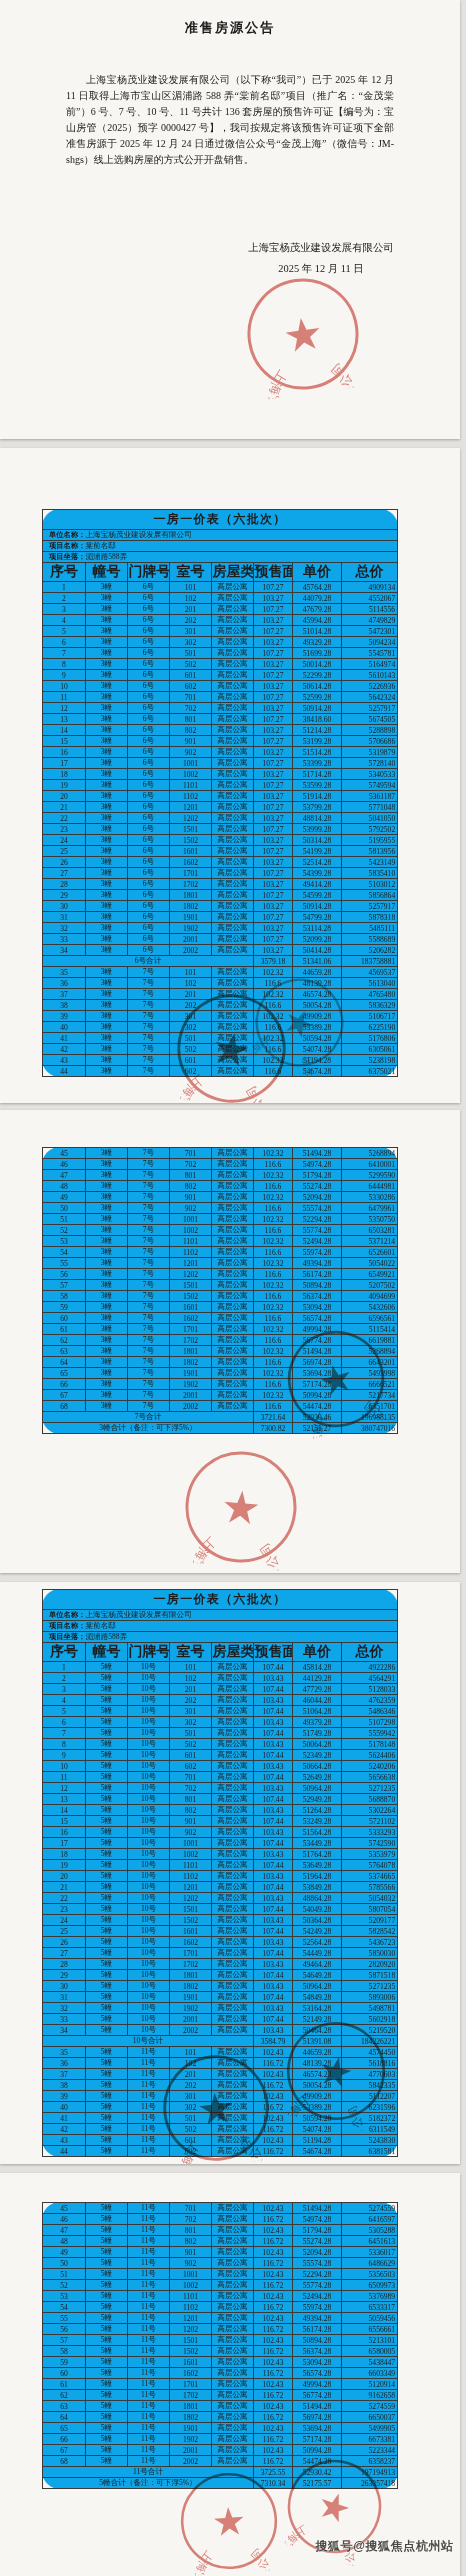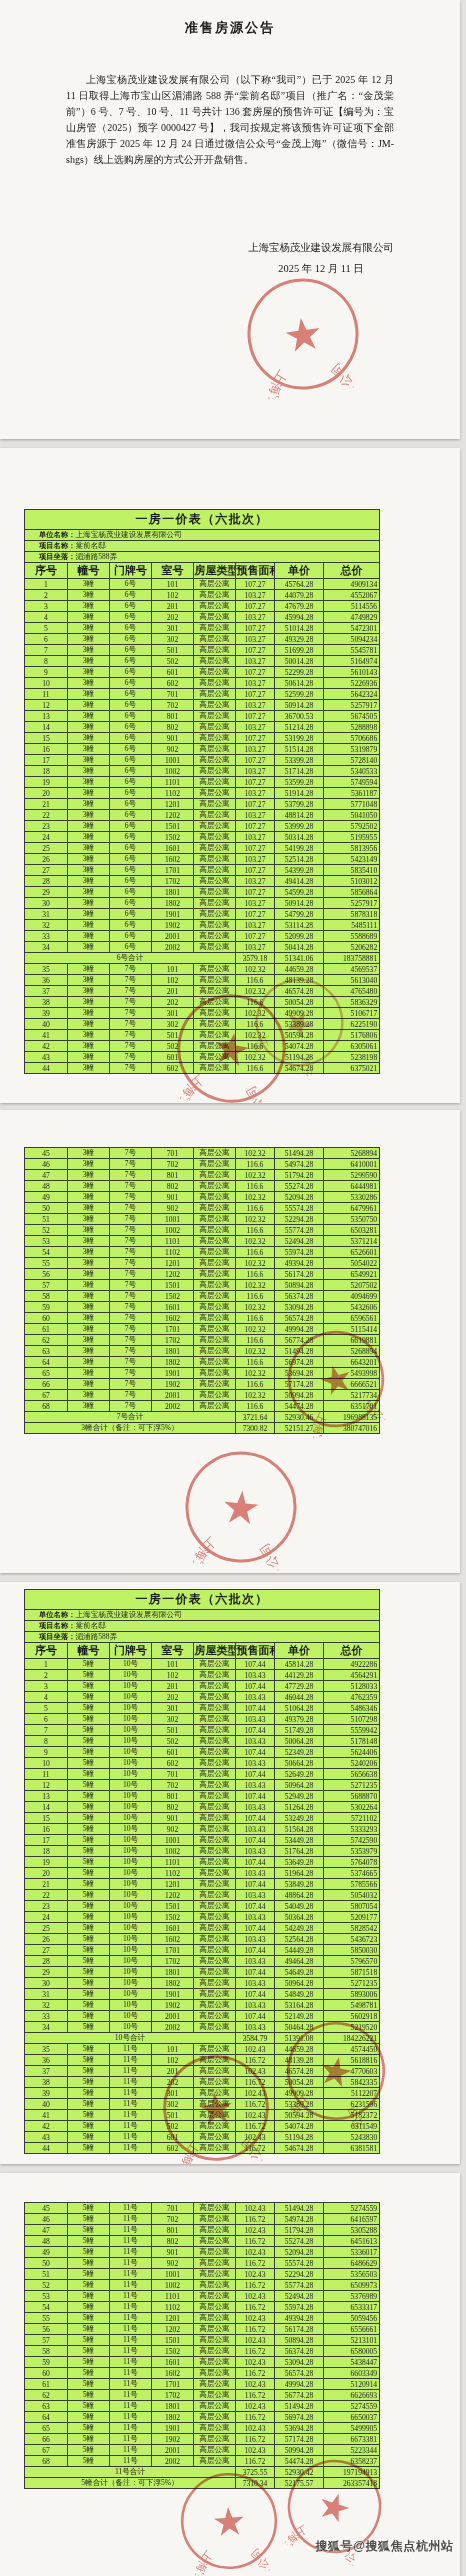--- a/index.html
+++ b/index.html
@@ -9,29 +9,29 @@
         box-shadow:0 0.6px 2.5px rgba(0,0,0,.28);}
   
   .doc-title{margin:19px 0 0 0;text-align:center;font-size:13.2px;font-weight:bold;
              letter-spacing:1.9px;color:#1c1c1c;}
   .doc-body{width:328px;margin:35px auto 8px auto;font-size:10px;line-height:16px;
             text-align:justify;color:#202020;}
   .doc-body p{margin:0 0 7.6px 0;text-indent:2em;}
   .sig{width:158px;margin:69px 60px 0 auto;text-align:center;font-size:10.4px;
        line-height:21.4px;color:#202020;}
   
-  table{border-collapse:collapse;table-layout:fixed;width:354px;margin-left:24px;
-        background:#bef264;}
+  table{border-collapse:collapse;table-layout:fixed;width:354px;margin-left:42px;
+        background:#0ea5e9;border-radius:18px;}
   td,th{border:0.9px solid #3a3a3a;font-size:7.6px;color:#1d1d1d;text-align:center;
         padding:0 0.6px;white-space:nowrap;overflow:hidden;}
   td{height:9.5px;}
-  th{height:11.4px;font-size:11px;font-weight:bold;}
+  th{height:11.4px;font-size:14px;font-weight:bold;}
   td.t{text-align:right;padding-right:1.9px;}
   .title-cell{height:19px;font-size:12px;font-weight:bold;letter-spacing:1.3px;}
-  .meta{height:8.2px;text-align:left;padding-left:14px;}
+  .meta{height:8.2px;text-align:left;padding-left:6px;}
   .mlabel{font-weight:bold;font-family:"Liberation Sans",sans-serif;font-size:7.3px;}
   
   .stamp{position:absolute;pointer-events:none;opacity:.62;mix-blend-mode:multiply;}
   
   .watermark{position:absolute;font-family:"Liberation Sans",sans-serif;font-weight:bold;
              font-size:12px;color:#4b4a47;letter-spacing:0.6px;text-shadow:0 0 1.9px #ffffff;}
 </style>
 </head>
 <body>
 
@@ -213,21 +213,21 @@
             <td>50914.28</td>
             <td class="t">5257917</td>
           </tr>
           <tr>
             <td>13</td>
             <td>3幢</td>
             <td>6号</td>
             <td>801</td>
             <td>高层公寓</td>
             <td>107.27</td>
-            <td>36700.53</td>
+            <td>38418.60</td>
             <td class="t">5674505</td>
           </tr>
           <tr>
             <td>14</td>
             <td>3幢</td>
             <td>6号</td>
             <td>802</td>
             <td>高层公寓</td>
             <td>103.27</td>
             <td>51214.28</td>
@@ -1152,21 +1152,21 @@
             <td class="t">5850030</td>
           </tr>
           <tr>
             <td>28</td>
             <td>5幢</td>
             <td>10号</td>
             <td>1702</td>
             <td>高层公寓</td>
             <td>103.43</td>
             <td>49464.28</td>
-            <td class="t">5796570</td>
+            <td class="t">2820920</td>
           </tr>
           <tr>
             <td>29</td>
             <td>5幢</td>
             <td>10号</td>
             <td>1801</td>
             <td>高层公寓</td>
             <td>107.44</td>
             <td>54649.28</td>
             <td class="t">5871518</td>
@@ -1531,21 +1531,21 @@
             <td class="t">5120914</td>
           </tr>
           <tr>
             <td>62</td>
             <td>5幢</td>
             <td>11号</td>
             <td>1702</td>
             <td>高层公寓</td>
             <td>116.72</td>
             <td>56774.28</td>
-            <td class="t">6626693</td>
+            <td class="t">9162658</td>
           </tr>
           <tr>
             <td>63</td>
             <td>5幢</td>
             <td>11号</td>
             <td>1801</td>
             <td>高层公寓</td>
             <td>102.43</td>
             <td>51494.28</td>
             <td class="t">5274559</td>

